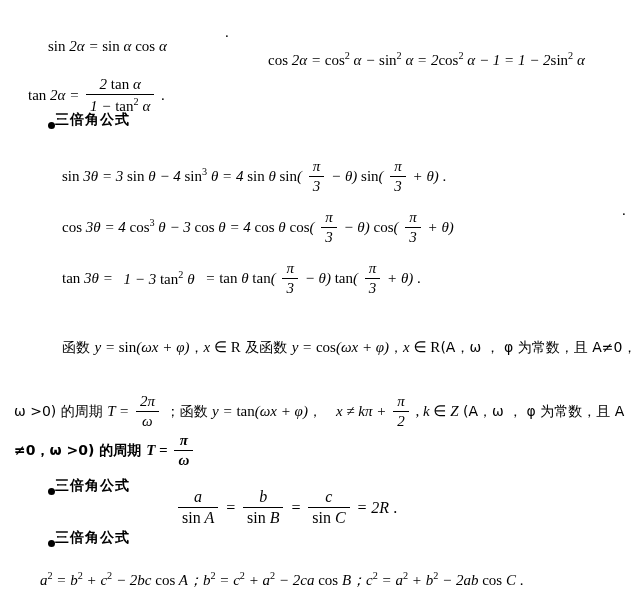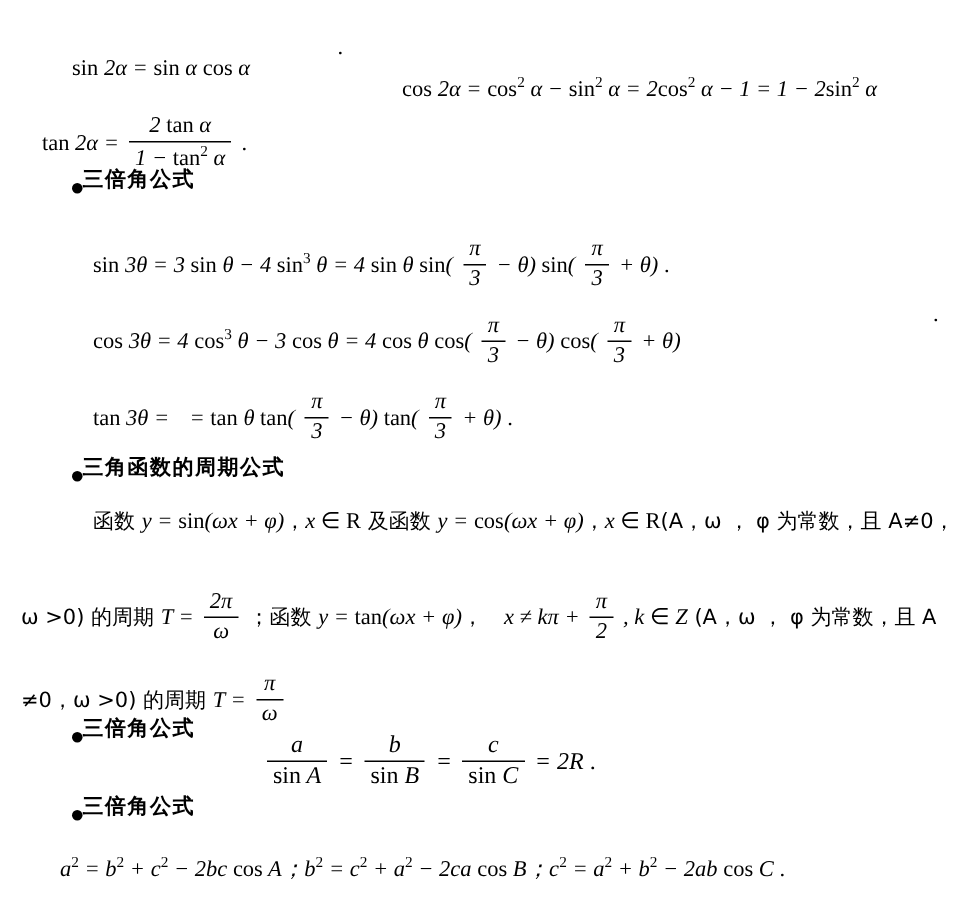--- a/index.html
+++ b/index.html
@@ -122,47 +122,44 @@
     <span class="frac"><span class="num"><span>π</span></span><span class="den">3</span></span>
     − <span>θ</span>) <span class="up">cos</span>(
     <span class="frac"><span class="num"><span>π</span></span><span class="den">3</span></span>
     + <span>θ</span>)
   </div>
   <div class="line" style="left:622px; top:202px; font-size:15px;">.</div>
 
   <div class="line math" style="left:62px; top:244px;">
     <span class="up">tan</span> 3<span>θ</span> =
     <span class="frac">
+      <span class="den">1 − 3 <span class="up">tan</span><sup>2</sup> <span>θ</span></span>
     </span>
     = <span class="up">tan</span> <span>θ</span> <span class="up">tan</span>(
     <span class="frac"><span class="num"><span>π</span></span><span class="den">3</span></span>
     − <span>θ</span>) <span class="up">tan</span>(
     <span class="frac"><span class="num"><span>π</span></span><span class="den">3</span></span>
     + <span>θ</span>) <span class="dot-end">.</span>
   </div>
 
-  <div class="bullet-row" style="left:48px; top:303px;">
-    <span class="bullet"></span>
-    <span class="cn">三角函数的周期公式</span>
-  </div>
 
   <div class="line" style="left:62px; top:338px;">
     <span class="cntext">函数 </span><span class="math"><span>y</span> = <span class="up">sin</span>(<span>ωx</span> + <span>φ</span>)</span><span class="cntext">，</span><span class="math"><span>x</span> <span class="up">∈</span> <span class="up">R</span></span><span class="cntext"> 及函数 </span><span class="math"><span>y</span> = <span class="up">cos</span>(<span>ωx</span> + <span>φ</span>)</span><span class="cntext">，</span><span class="math"><span>x</span> <span class="up">∈</span> <span class="up">R</span></span><span class="cntext">(A，ω ， φ 为常数，且 A≠0，</span>
   </div>
 
   <div class="line" style="left:14px; top:377px;">
     <span class="cntext">ω &gt;0) 的周期 </span><span class="math"><span>T</span> =
       <span class="frac"><span class="num">2<span>π</span></span><span class="den"><span>ω</span></span></span>
     </span><span class="cntext">；函数 </span><span class="math"><span>y</span> = <span class="up">tan</span>(<span>ωx</span> + <span>φ</span>)</span><span class="cntext">，</span>
     <span class="math" style="margin-left:10px;"><span>x</span> ≠ <span>kπ</span> +
       <span class="frac"><span class="num"><span>π</span></span><span class="den">2</span></span>
       , <span>k</span> <span class="up">∈</span> <span>Z</span></span><span class="cntext"> (A，ω ， φ 为常数，且 A</span>
   </div>
 
-  <div class="line" style="left:14px; top:432px;">
+  <div class="line" style="left:14px; top:416px;font-weight:bold;">
     <span class="cntext">≠0，ω &gt;0) 的周期 </span><span class="math"><span>T</span> =
       <span class="frac"><span class="num"><span>π</span></span><span class="den"><span>ω</span></span></span>
     </span>
   </div>
 
   <div class="bullet-row" style="left:48px; top:477px;">
     <span class="bullet"></span>
     <span class="cn">三倍角公式</span>
   </div>
   <div class="line math" style="left:175px; top:472px; font-size:16px;">

